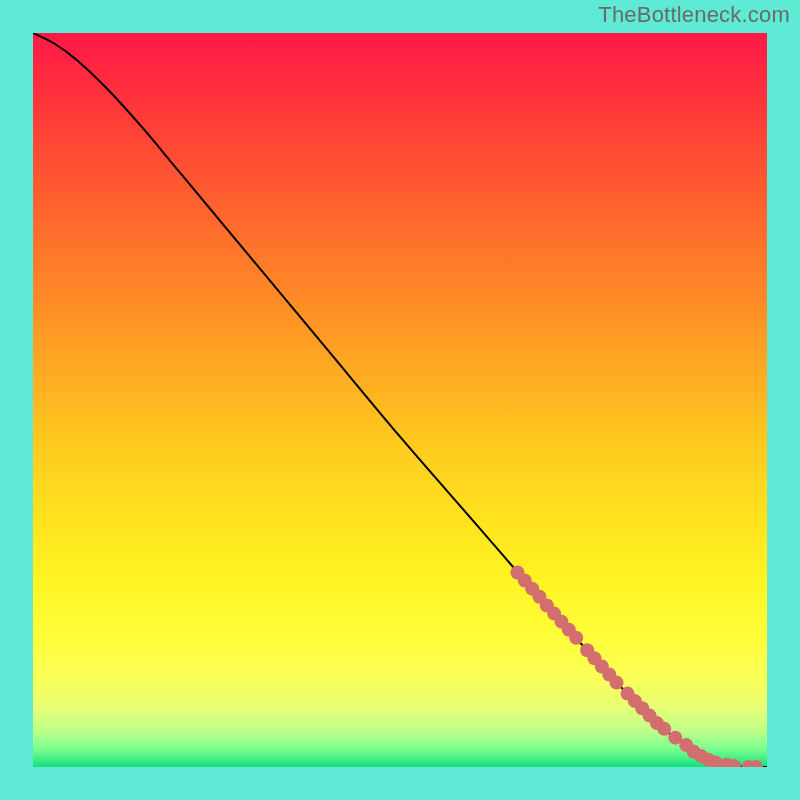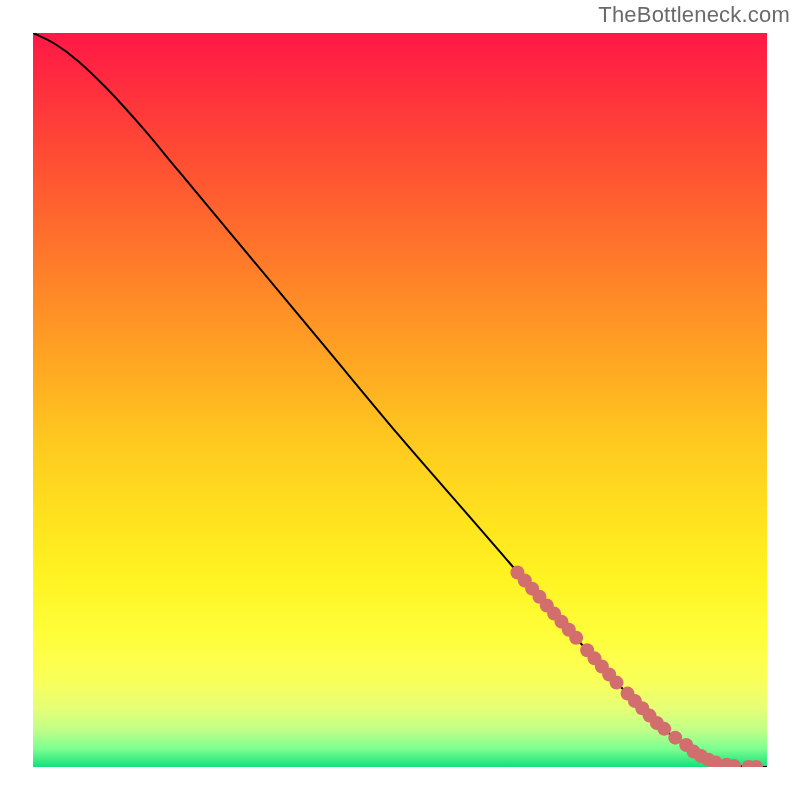--- a/index.html
+++ b/index.html
@@ -1,21 +1,21 @@
 <!DOCTYPE html>
 <html><head>
 <meta charset="utf-8">
 <style>
   * { margin: 0; padding: 0; box-sizing: border-box; }
   html, body { width: 800px; height: 800px; background: #000; overflow: hidden; }
   .stage {
     position: relative;
     width: 800px;
     height: 800px;
-    background: #ffffff;
+    background: #5eead4;
   }
   .watermark {
     position: absolute;
     top: 2px;
     right: 10px;
     color: #6a6a6a;
     font-family: Arial, Helvetica, sans-serif;
     font-size: 22px;
     letter-spacing: 0.2px;
   }

